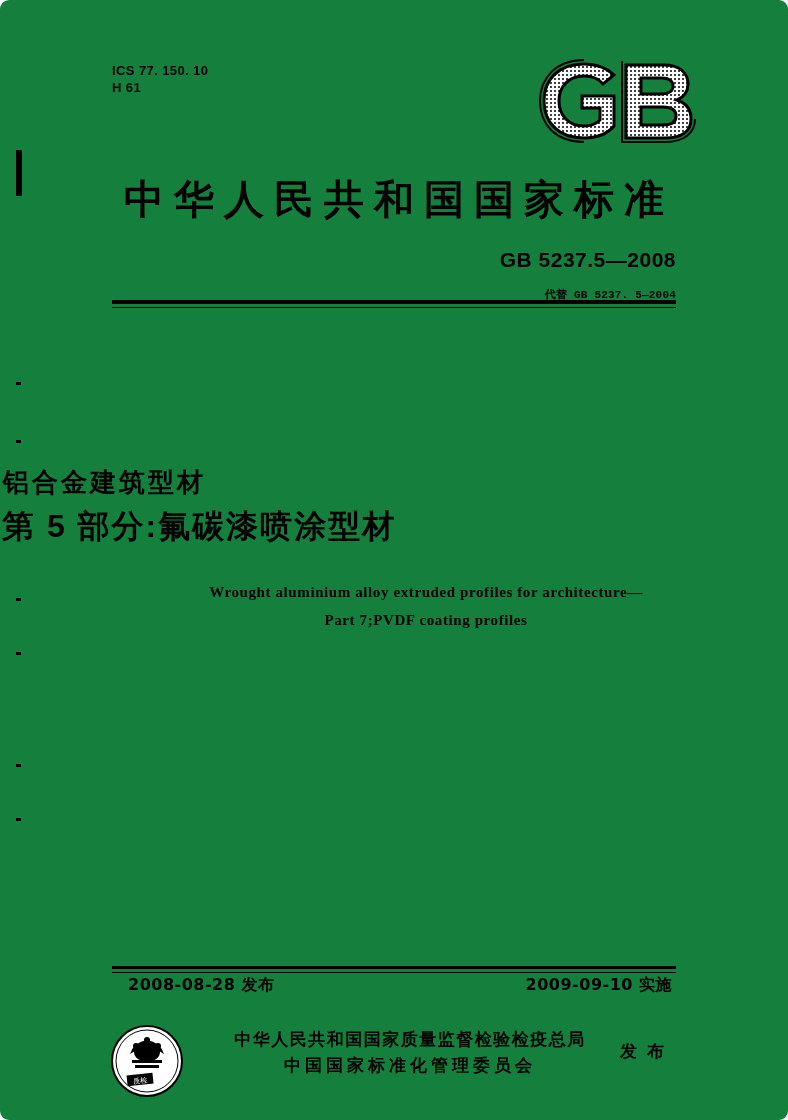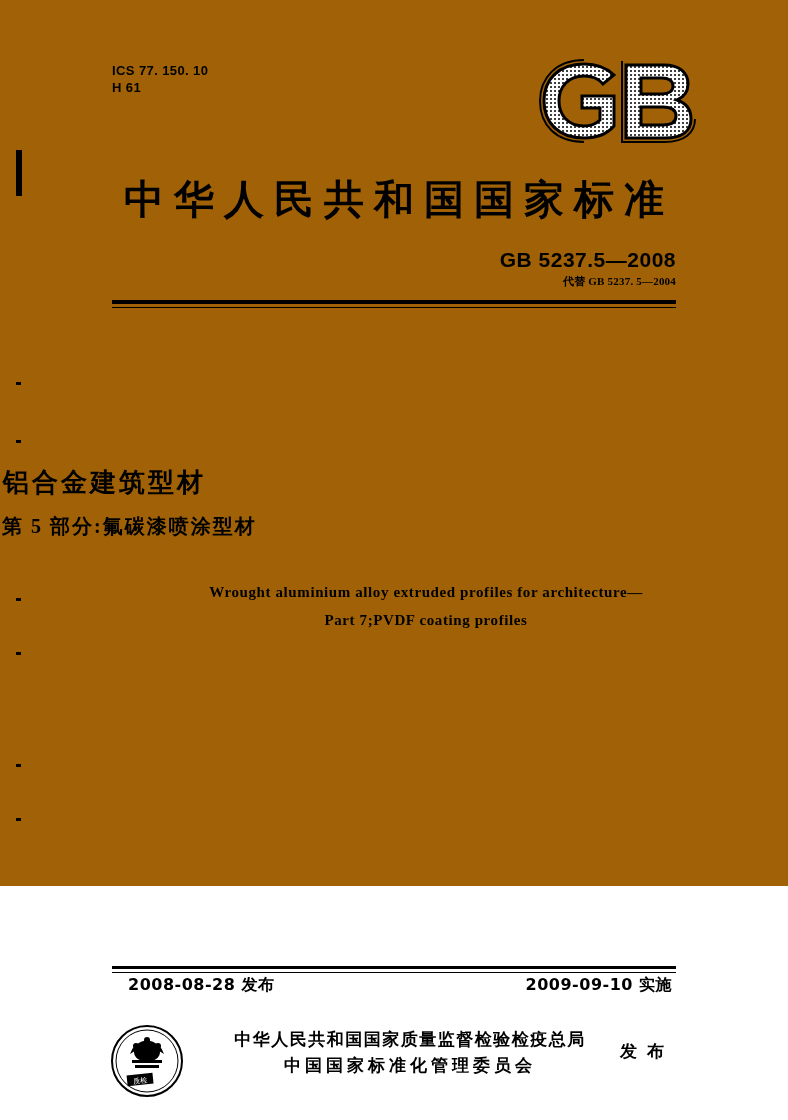--- a/index.html
+++ b/index.html
@@ -13,22 +13,23 @@
     position: relative;
     font-family: "Liberation Sans", sans-serif;
     color: #000000;
     overflow: hidden;
   }
 
   .page {
     position: absolute;
     left: 0; top: 0;
     width: 788px;
-    height: 886px;
-    background: #a16207;
+    height: 1120px;
+    background: #15803d;
+    border-radius: 9px;
   }
 
   
   .margin-ticks {
     position: absolute;
     left: 16px;
     top: 150px;
     width: 6px;
     height: 700px;
   }
@@ -89,25 +90,25 @@
     text-align: right;
   }
   .std-no .main {
     font-family: "Liberation Sans", sans-serif;
     font-size: 21px;
     font-weight: bold;
     letter-spacing: 0.5px;
     line-height: 24px;
   }
   .std-no .sub {
-    font-family: Liberation Serif, serif;
+    font-family: Liberation Mono, monospace;
     font-size: 11px;
     font-weight: bold;
     line-height: 14px;
-    margin-top: 2px;
+    margin-top: 16px;
     letter-spacing: 0.2px;
   }
 
   
   .rule {
     position: absolute;
     left: 112px;
     width: 564px;
     background: #000;
   }
@@ -127,22 +128,22 @@
   }
   .doc-title .line1 {
     font-family: "DejaVu Sans", sans-serif;
     font-size: 26px;
     font-weight: bold;
     letter-spacing: 3px;
     text-indent: 3px;
     line-height: 44px;
   }
   .doc-title .line2 {
-    font-family: Liberation Serif, serif;
-    font-size: 20px;
+    font-family: Liberation Sans, sans-serif;
+    font-size: 32px;
     font-weight: bold;
     letter-spacing: 2px;
     text-indent: 2px;
     line-height: 44px;
   }
 
   .doc-title-en {
     position: absolute;
     left: 0;
     top: 578px;

